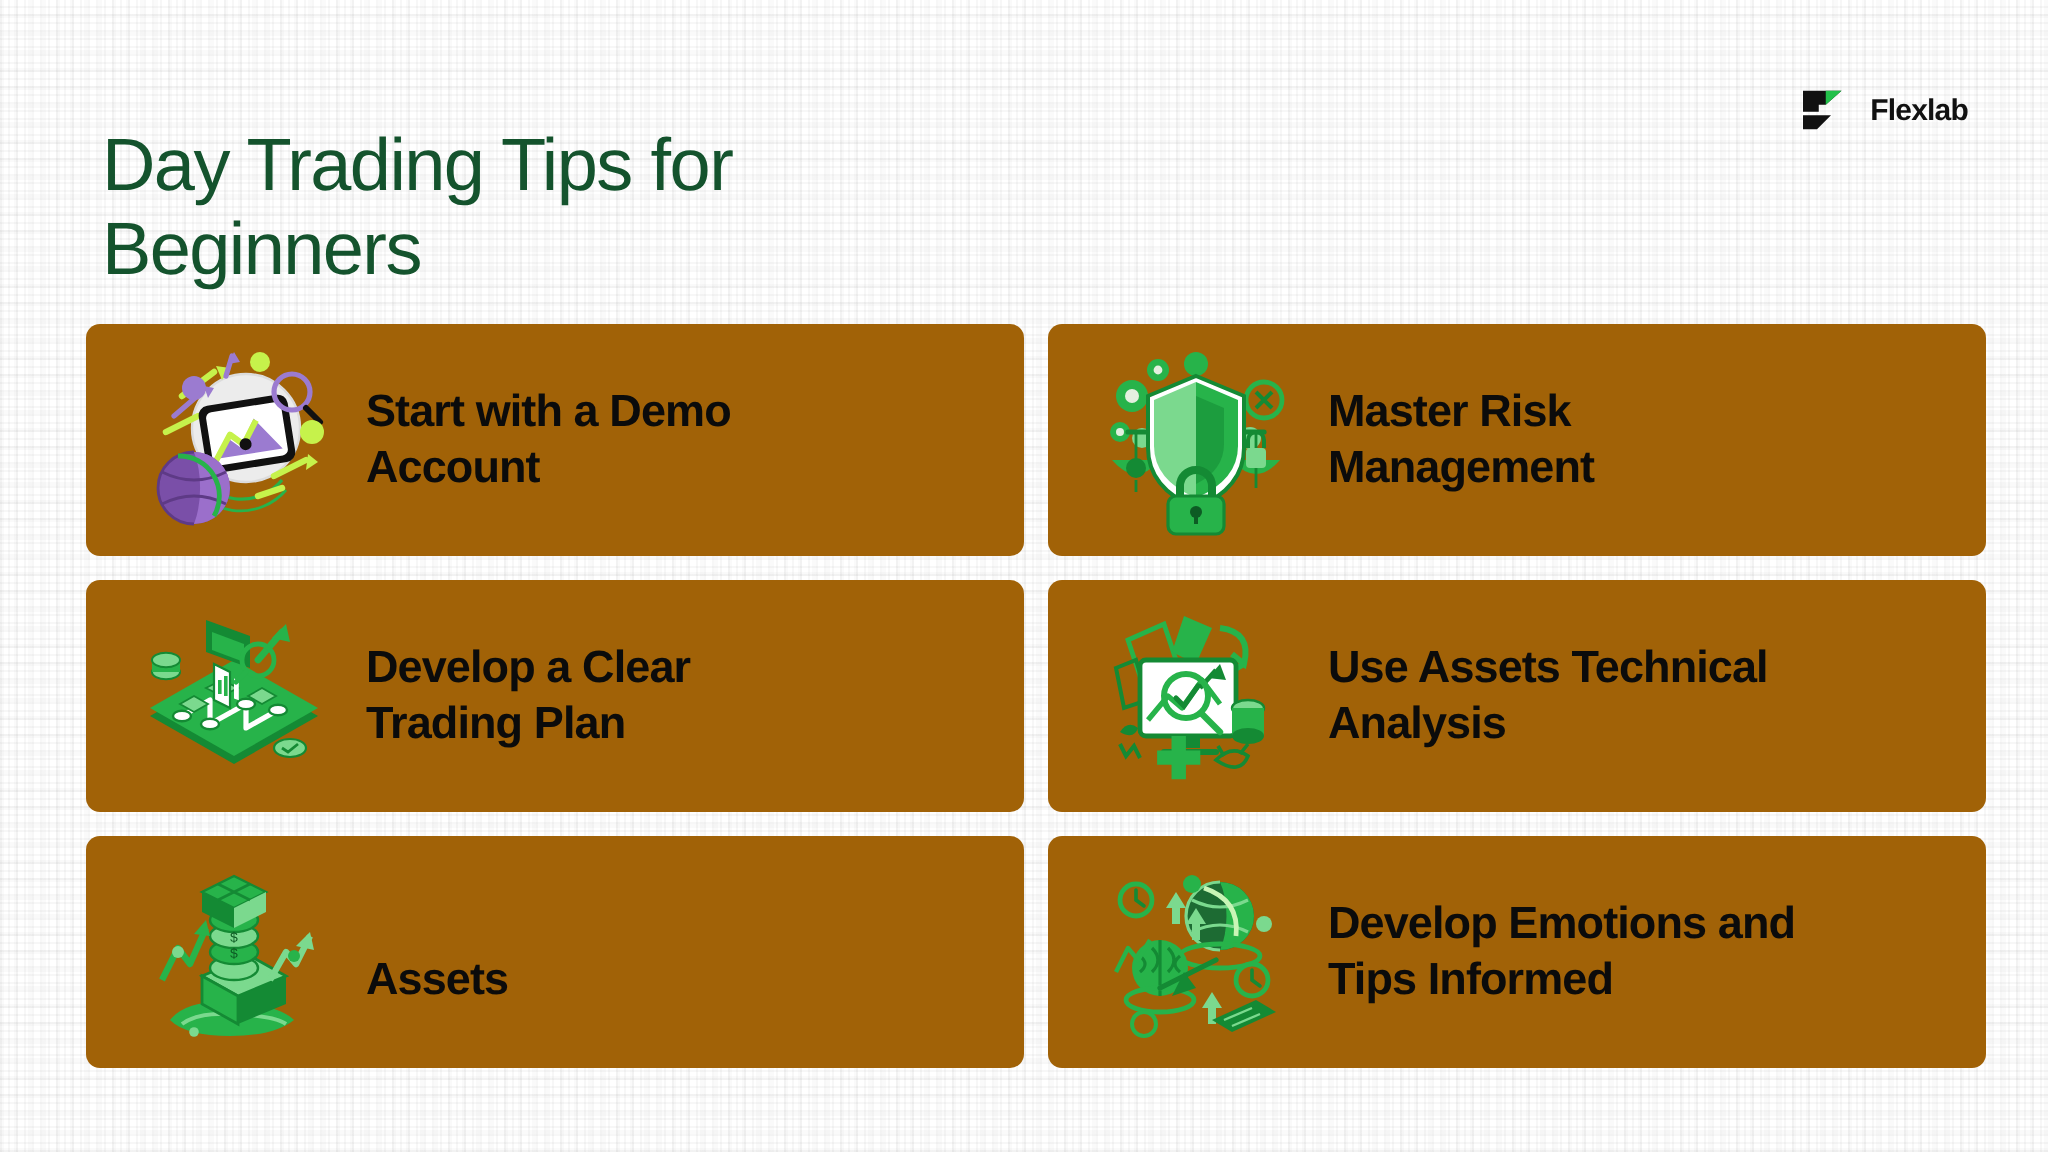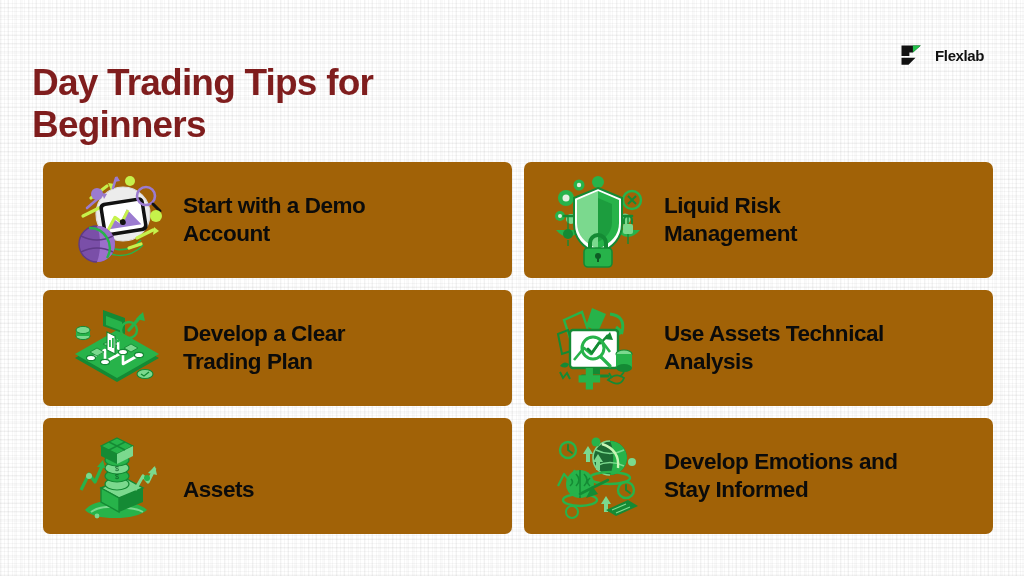--- a/index.html
+++ b/index.html
@@ -16,23 +16,23 @@
       repeating-linear-gradient(0deg, rgba(0,0,0,0.030) 0 1px, transparent 1px 4px),
       repeating-linear-gradient(90deg, rgba(0,0,0,0.030) 0 1px, transparent 1px 4px),
       repeating-linear-gradient(0deg, rgba(0,0,0,0.018) 0 2px, transparent 2px 9px),
       repeating-linear-gradient(90deg, rgba(0,0,0,0.018) 0 2px, transparent 2px 7px);
     pointer-events:none;z-index:0;
   }
   #stage{position:absolute;inset:0;z-index:1;}
 
   
   #page-title{
-    position:absolute;left:32px;top:37px;width:520px;
-    font-size:37px;line-height:1.14;font-weight:700;
-    letter-spacing:-0.8px;color:#7f1d1d;
+    position:absolute;left:51px;top:37px;width:520px;
+    font-size:37px;line-height:1.14;font-weight:400;
+    letter-spacing:-0.8px;color:#14532d;
   }
   #page-title .ln{display:block;}
 
   #brand{
     position:absolute;right:40px;top:41px;
     display:flex;align-items:center;gap:9px;
   }
   #brand .mark{width:28px;height:28px;display:block;}
   #brand .wordmark{
     font-size:15px;font-weight:700;color:#111111;letter-spacing:-0.4px;
@@ -181,21 +181,21 @@
           <rect x="36" y="76" width="28" height="19" rx="4" fill="#27B34A" stroke="#148A34" stroke-width="1.6"></rect>
           <circle cx="50" cy="84" r="3" fill="#0d5c24"></circle>
           <rect x="49" y="84" width="2" height="6" fill="#0d5c24"></rect>
 
           <path d="M76 52 v-4 a4 4 0 0 1 8 0 v4" fill="none" stroke="#148A34" stroke-width="2"></path>
 
           <path d="M80 62 v10 M20 68 v6" stroke="#148A34" stroke-width="1.4"></path>
         </svg>
       </div>
       <div class="ttl">
-        <span>Liquid Risk</span><br>
+        <span>Master Risk</span><br>
         <span>Management</span>
       </div>
     </div>
 
     <div class="card">
       <div class="art">
         <svg viewBox="0 0 100 96">
 
           <path d="M50 34 L92 58 L50 82 L8 58 Z" fill="#148A34"></path>
           <path d="M50 30 L92 54 L50 78 L8 54 Z" fill="#27B34A"></path>
@@ -371,18 +371,18 @@
           <path d="M10 58 l6 -12 l5 6 l6 -10" fill="none" stroke="#27B34A" stroke-width="2.2" stroke-linejoin="round"></path>
 
           <path d="M58 82 L80 72 L90 78 L68 88 Z" fill="#148A34"></path>
           <g stroke="#7BD98E" stroke-width="1.2">
             <path d="M64 82 l14 -6 M68 85 l14 -6"></path>
           </g>
         </svg>
       </div>
       <div class="ttl">
         <span>Develop Emotions and</span><br>
-        <span>Stay Informed</span>
+        <span>Tips Informed</span>
       </div>
     </div>
 
   </div>
 </div>
 
 </body></html>

